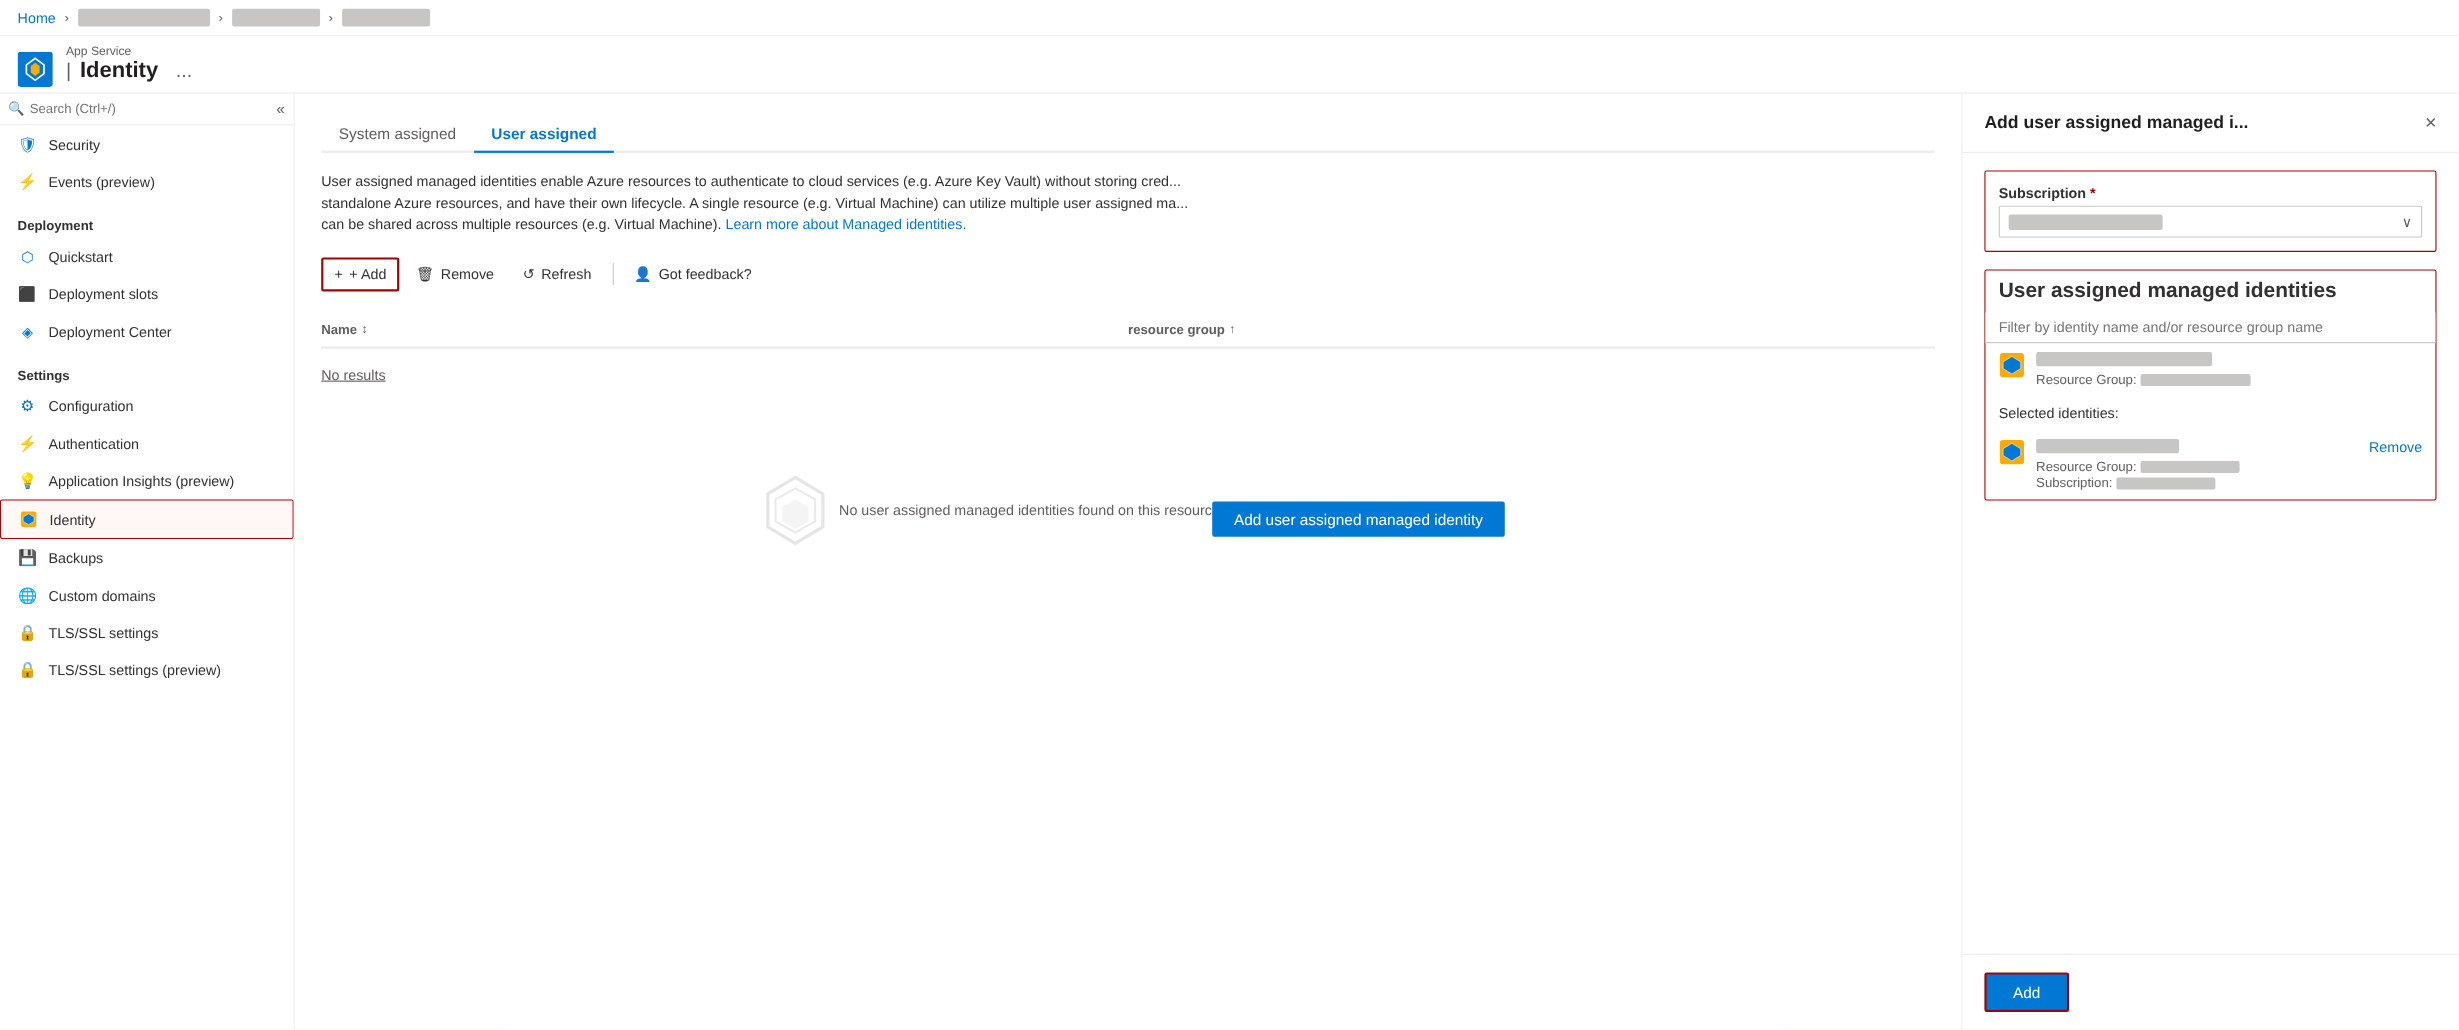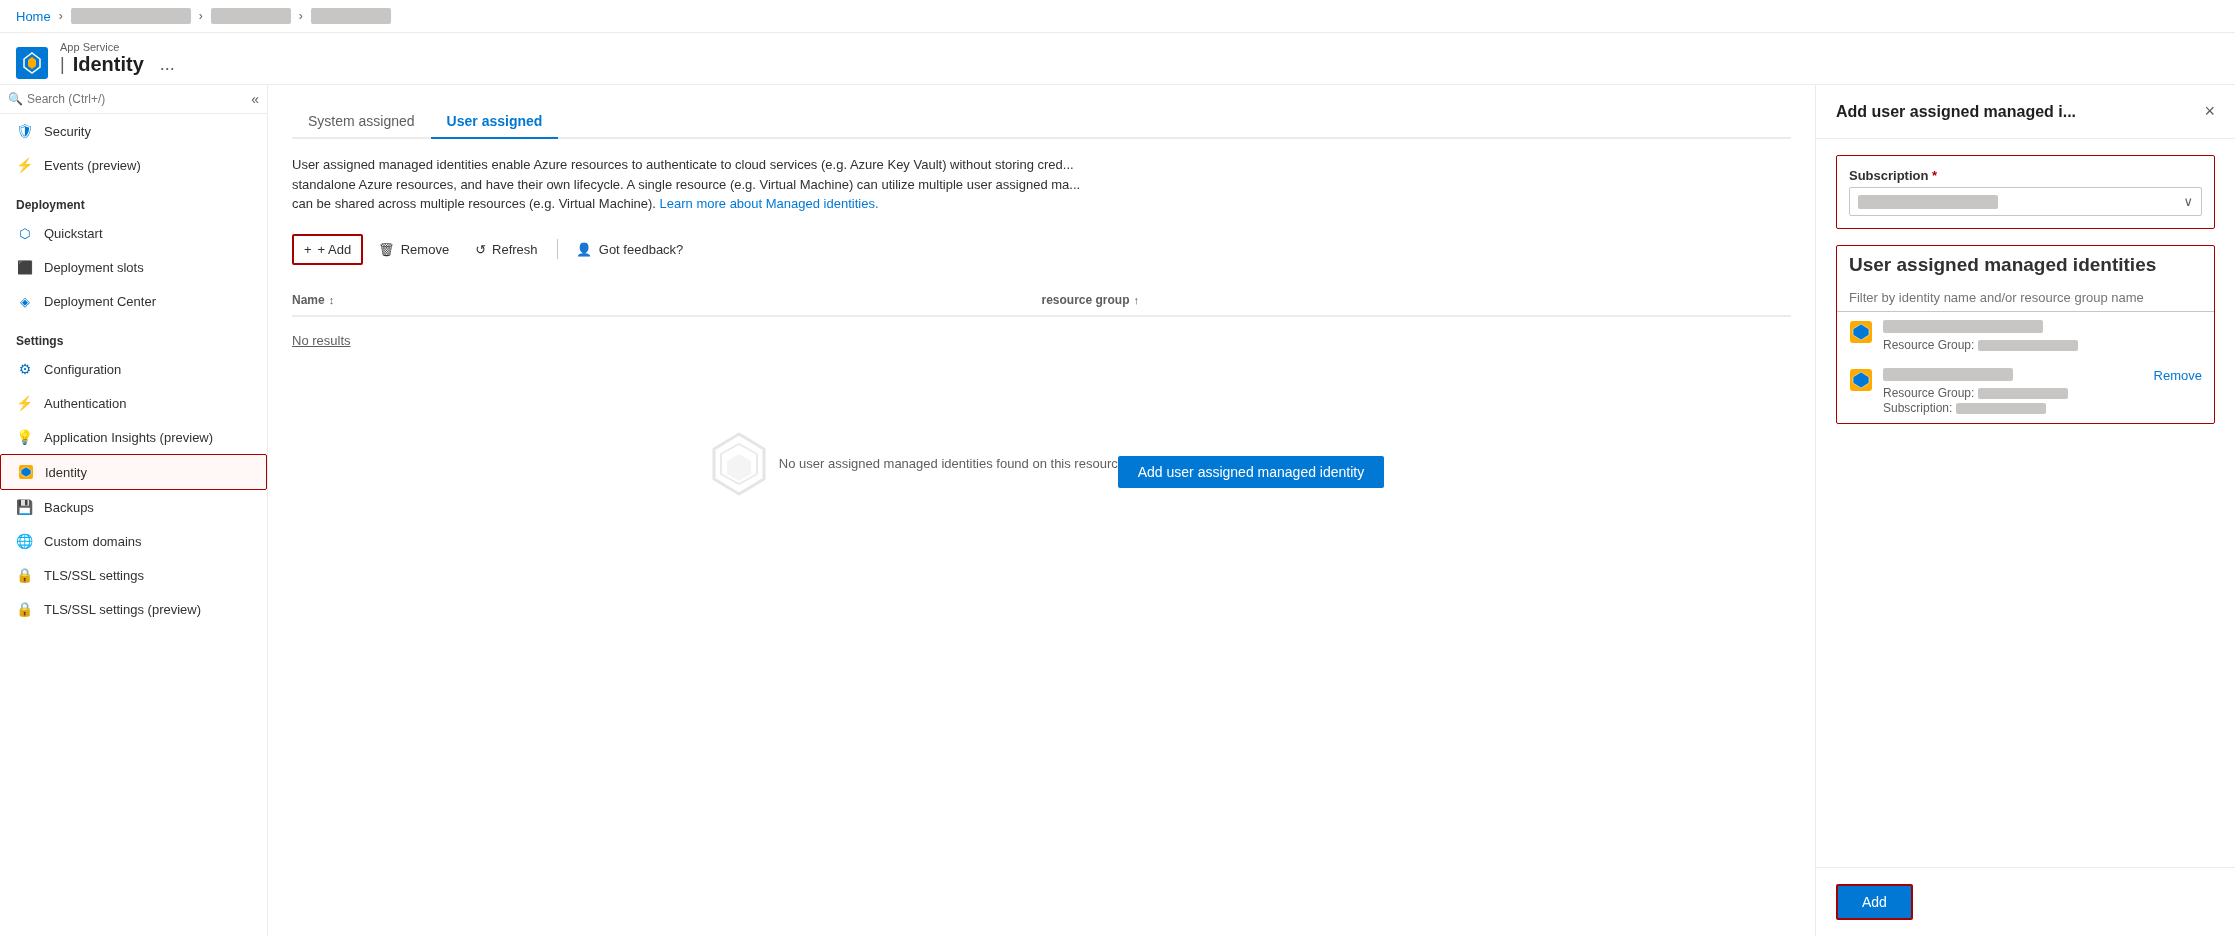--- a/index.html
+++ b/index.html
@@ -55,21 +55,21 @@
     .col-rg { flex: 1; display: flex; align-items: center; gap: 4px; }
     .no-results { color: #605e5c; padding: 16px 0; font-size: 13px; text-decoration: underline; }
 
     
     .empty-state { display: flex; align-items: center; justify-content: center; padding: 60px 20px; color: #605e5c; }
     .empty-state-icon { width: 80px; height: 80px; margin-bottom: 16px; opacity: 0.3; }
     .empty-state-text { font-size: 13px; color: #605e5c; margin-bottom: 16px; }
     .empty-state-btn { background: #0078d4; color: #fff; border: none; padding: 8px 20px; font-size: 14px; cursor: pointer; border-radius: 2px; }
 
     
-    .right-panel { width: 420px; background: #fff; border-left: 1px solid #edebe9; display: flex; flex-direction: column; flex-shrink: 0; padding: 0; }
+    .right-panel { width: 452px; background: #fff; border-left: 1px solid #edebe9; display: flex; flex-direction: column; flex-shrink: 0; padding: 0; }
     .right-panel-header { display: flex; align-items: center; justify-content: space-between; padding: 16px 20px; border-bottom: 1px solid #edebe9; }
     .right-panel-title { font-size: 16px; font-weight: 600; color: #201f1e; }
     .right-panel-close { font-size: 18px; cursor: pointer; color: #605e5c; background: none; border: none; }
     .right-panel-body { flex: 1; overflow-y: auto; padding: 16px 20px; }
 
     
     .form-label { font-size: 13px; font-weight: 600; color: #323130; margin-bottom: 4px; }
     .form-label .required { color: #a80000; }
     .form-section { margin-bottom: 16px; }
     .form-select { width: 100%; border: 1px solid #c8c6c4; border-radius: 2px; padding: 6px 8px; font-size: 13px; display: flex; align-items: center; justify-content: space-between; cursor: pointer; background: #fff; }
@@ -307,20 +307,21 @@
           <div class="identity-name-block">
             <span class="identity-name"></span>
             <div>
               <span class="identity-rg">Resource Group:</span>
               <span class="identity-rg-value"></span>
             </div>
           </div>
         </div>
 
         
+        <div class="selected-identities-header">Selected identities:</div>
         <div class="selected-identity-item">
           <div class="identity-icon">
             <svg width="24" height="24" viewBox="0 0 24 24">
               <rect x="1" y="1" width="22" height="22" fill="#ffaa00" rx="3"></rect>
               <polygon points="12,4 20,9 20,15 12,20 4,15 4,9" fill="#0078d4" stroke="#fff" stroke-width="0.5"></polygon>
             </svg>
           </div>
           <div class="selected-identity-info">
             <span class="selected-identity-name"></span>
             <div>

